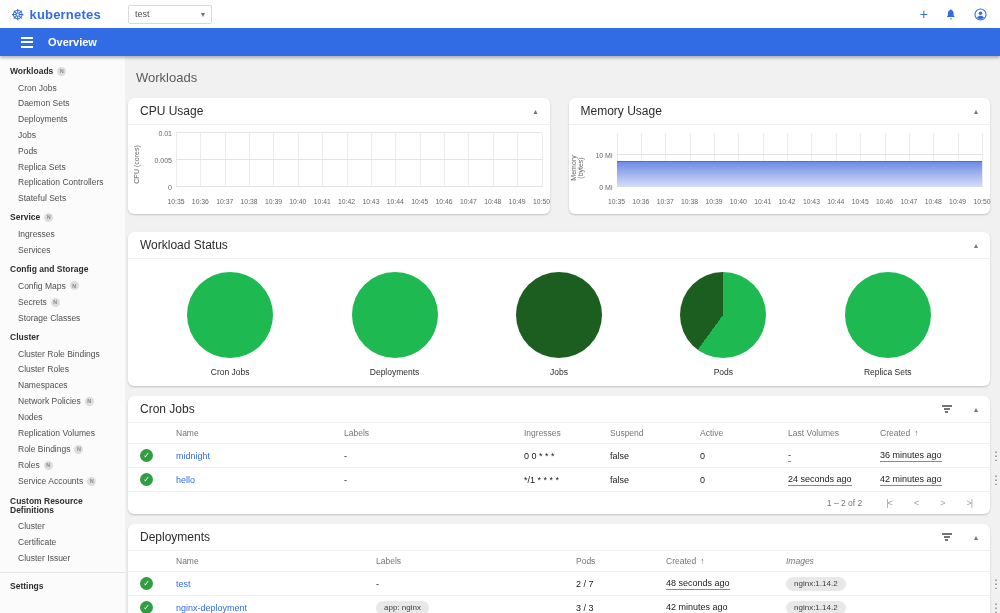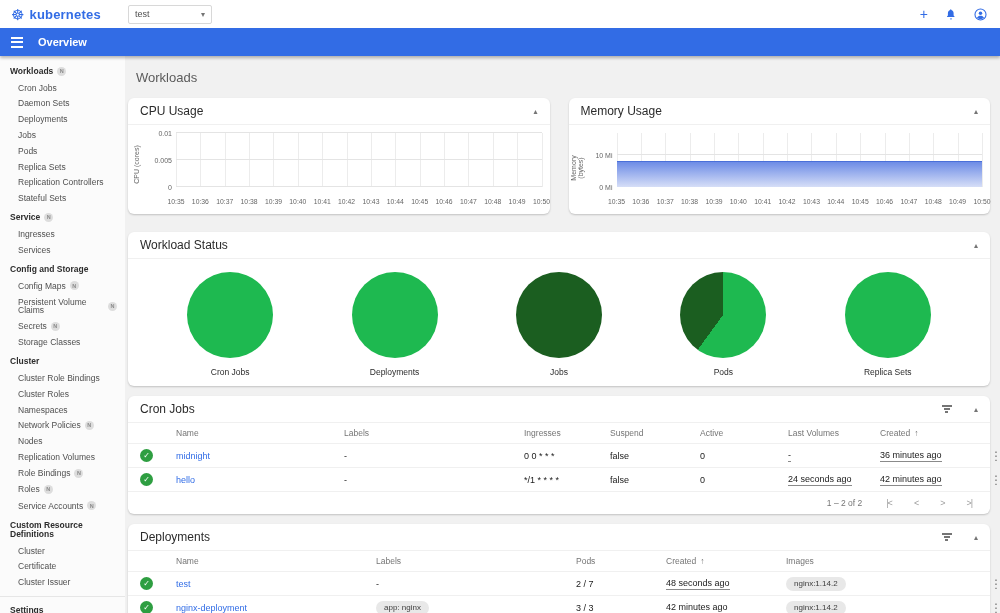--- a/index.html
+++ b/index.html
@@ -16,21 +16,21 @@
   .ns-caret { color:#757575; font-size:8px; }
   .search-box { margin-left:15px; width:345px; height:20px; background:#f3f3f3; border:1px solid #e4e4e4;
     display:flex; align-items:center; padding:0 9px; gap:9px; }
   .search-box input { flex:1; border:none; background:transparent; outline:none; font-size:9.5px; color:#333;
     font-family:"Liberation Sans", sans-serif; }
   .search-box input::placeholder { color:#9a9a9a; }
   .topbar-right { margin-left:auto; display:flex; align-items:center; gap:17px; padding-right:13px; }
   .tb-icon { color:#326ce5; font-size:14px; line-height:14px; cursor:pointer; display:flex; align-items:center; }
 
   
-  .navbar { height:28px; background:#326ce5; display:flex; align-items:center; gap:15px; padding-left:11px;
+  .navbar { height:28px; background:#326ce5; display:flex; align-items:center; gap:15px; padding-left:21px;
     box-shadow:0 2px 3px rgba(0,0,0,0.28); position:relative; z-index:5; }
   .hamburger { display:flex; flex-direction:column; gap:2.5px; cursor:pointer; }
   .hamburger i { display:block; width:12px; height:2px; background:#fff; }
   .nav-title { color:#fff; font-size:11px; font-weight:bold; }
 
   
   .layout { display:flex; height:557px; }
   .sidebar { width:125px; background:#fbfbfb; padding-top:4px; overflow:hidden; flex:none; }
   .s-header { display:flex; align-items:center; gap:4px; padding:5px 8px 4px 10px; margin-top:2px;
     font-size:8.5px; font-weight:bold; color:#2d2d2d; cursor:pointer; line-height:9px; }
@@ -176,24 +176,20 @@
         <span>Services</span>
       </div>
       <div class="s-header">
         <span>Config and Storage</span>
       </div>
       <div class="s-item">
         <span>Config Maps</span>
         <span class="badge-n">N</span>
       </div>
       <div class="s-item">
-        <span>Persistent Volume Claims</span>
-        <span class="badge-n">N</span>
-      </div>
-      <div class="s-item">
         <span>Secrets</span>
         <span class="badge-n">N</span>
       </div>
       <div class="s-item">
         <span>Storage Classes</span>
       </div>
       <div class="s-header">
         <span>Cluster</span>
       </div>
       <div class="s-item">
@@ -511,21 +507,21 @@
             <div class="t-cell" style="width: 200px;">
               <span>Labels</span>
             </div>
             <div class="t-cell" style="width: 90px;">
               <span>Pods</span>
             </div>
             <div class="t-cell" style="width: 120px;">
               <span>Created</span>
               <span class="sort-arrow">↑</span>
             </div>
-            <div class="t-cell" style="width: 186px;">
+            <div class="t-cell" style="width: 186px; font-style: italic;">
               <span>Images</span>
             </div>
             <div class="t-cell" style="width: 30px;"></div>
           </div>
           <div class="t-row">
             <div class="t-cell" style="width: 36px;">
               <span class="status-ic">✓</span>
             </div>
             <div class="t-cell" style="width: 200px;">
               <span class="link">test</span>

